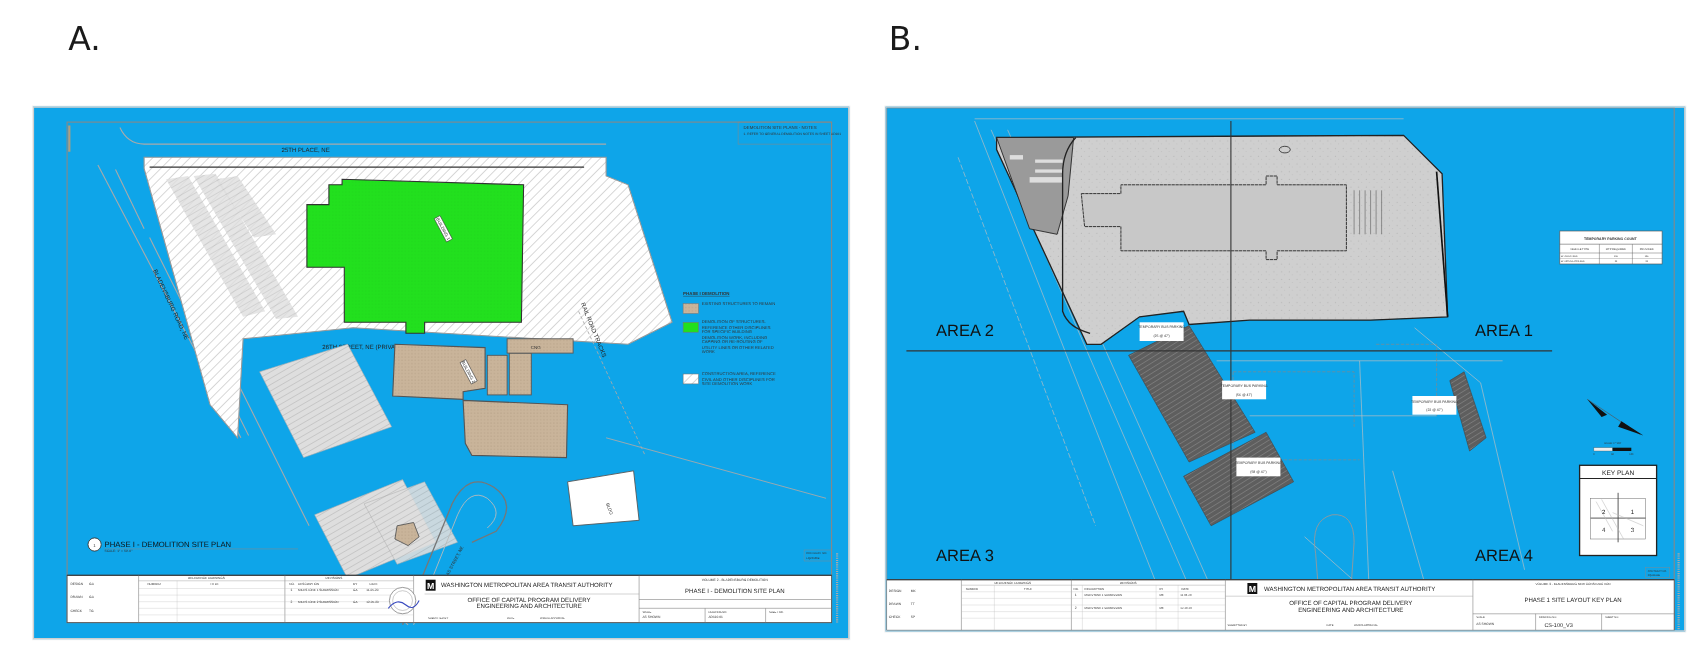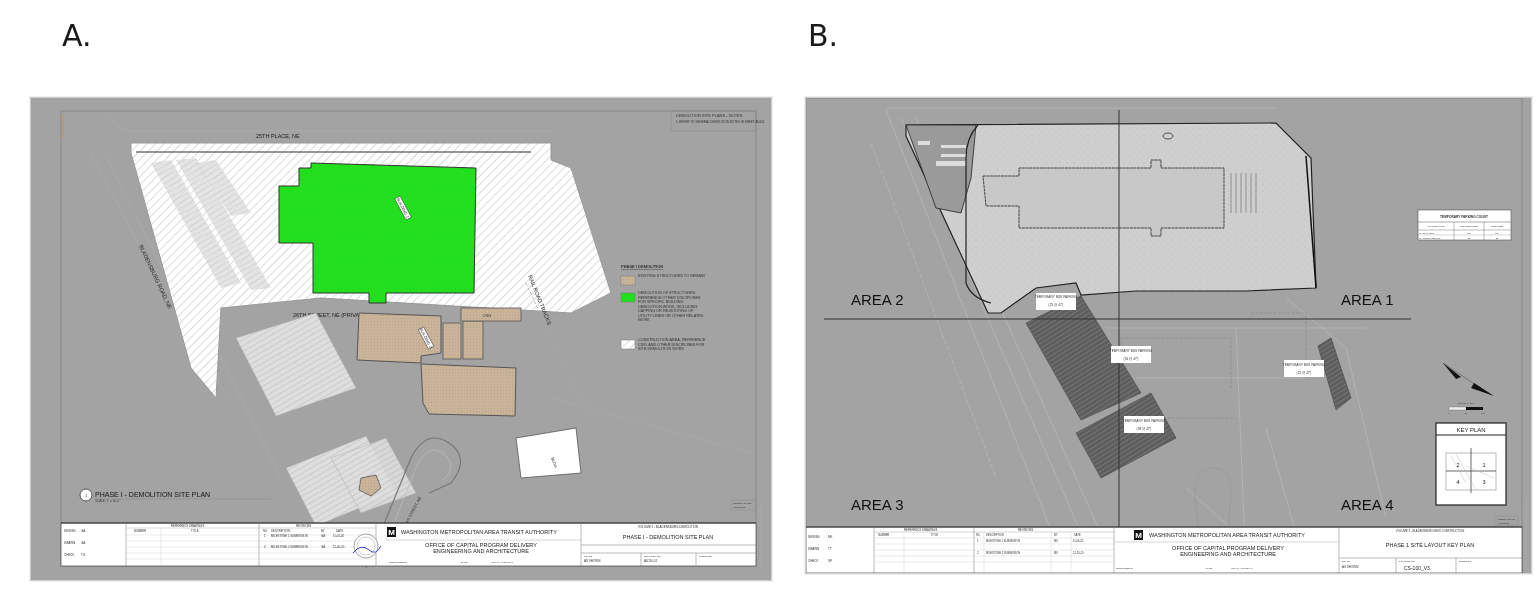--- a/index.html
+++ b/index.html
@@ -1,18 +1,18 @@
 <!DOCTYPE html>
 <html><head>
 <meta charset="utf-8">
 <style>
   html, body { margin:0; padding:0; background:#ffffff; }
   body { width:1537px; height:595px; position:relative; overflow:hidden; font-family:"Liberation Sans", sans-serif; color:#222; }
   .panel-label { position:absolute; top:18px; font-size:30px; font-weight:400; color:#1a1a1a; font-family:"DejaVu Sans", sans-serif; }
-  .sheet { position:absolute; background:#a3a3a3; border:1px solid #cfcfcf; box-shadow:0 0 0 1px #eee; }
+  .sheet { position:absolute; background:#0ea5e9; border:1px solid #cfcfcf; box-shadow:0 0 0 1px #eee; }
   .sheet svg { position:absolute; left:0; top:0; }
   .tiny { font-family:"Liberation Sans", sans-serif; font-size:4px; fill:#333; }
   .small { font-family:"Liberation Sans", sans-serif; font-size:5.5px; fill:#222; }
   .med { font-family:"Liberation Sans", sans-serif; font-size:7px; fill:#111; }
   .big { font-family:"Liberation Sans", sans-serif; font-size:15px; fill:#111; }
 </style>
 </head>
 <body>
 
 <div class="panel-label" style="left:62px;">A.</div>

